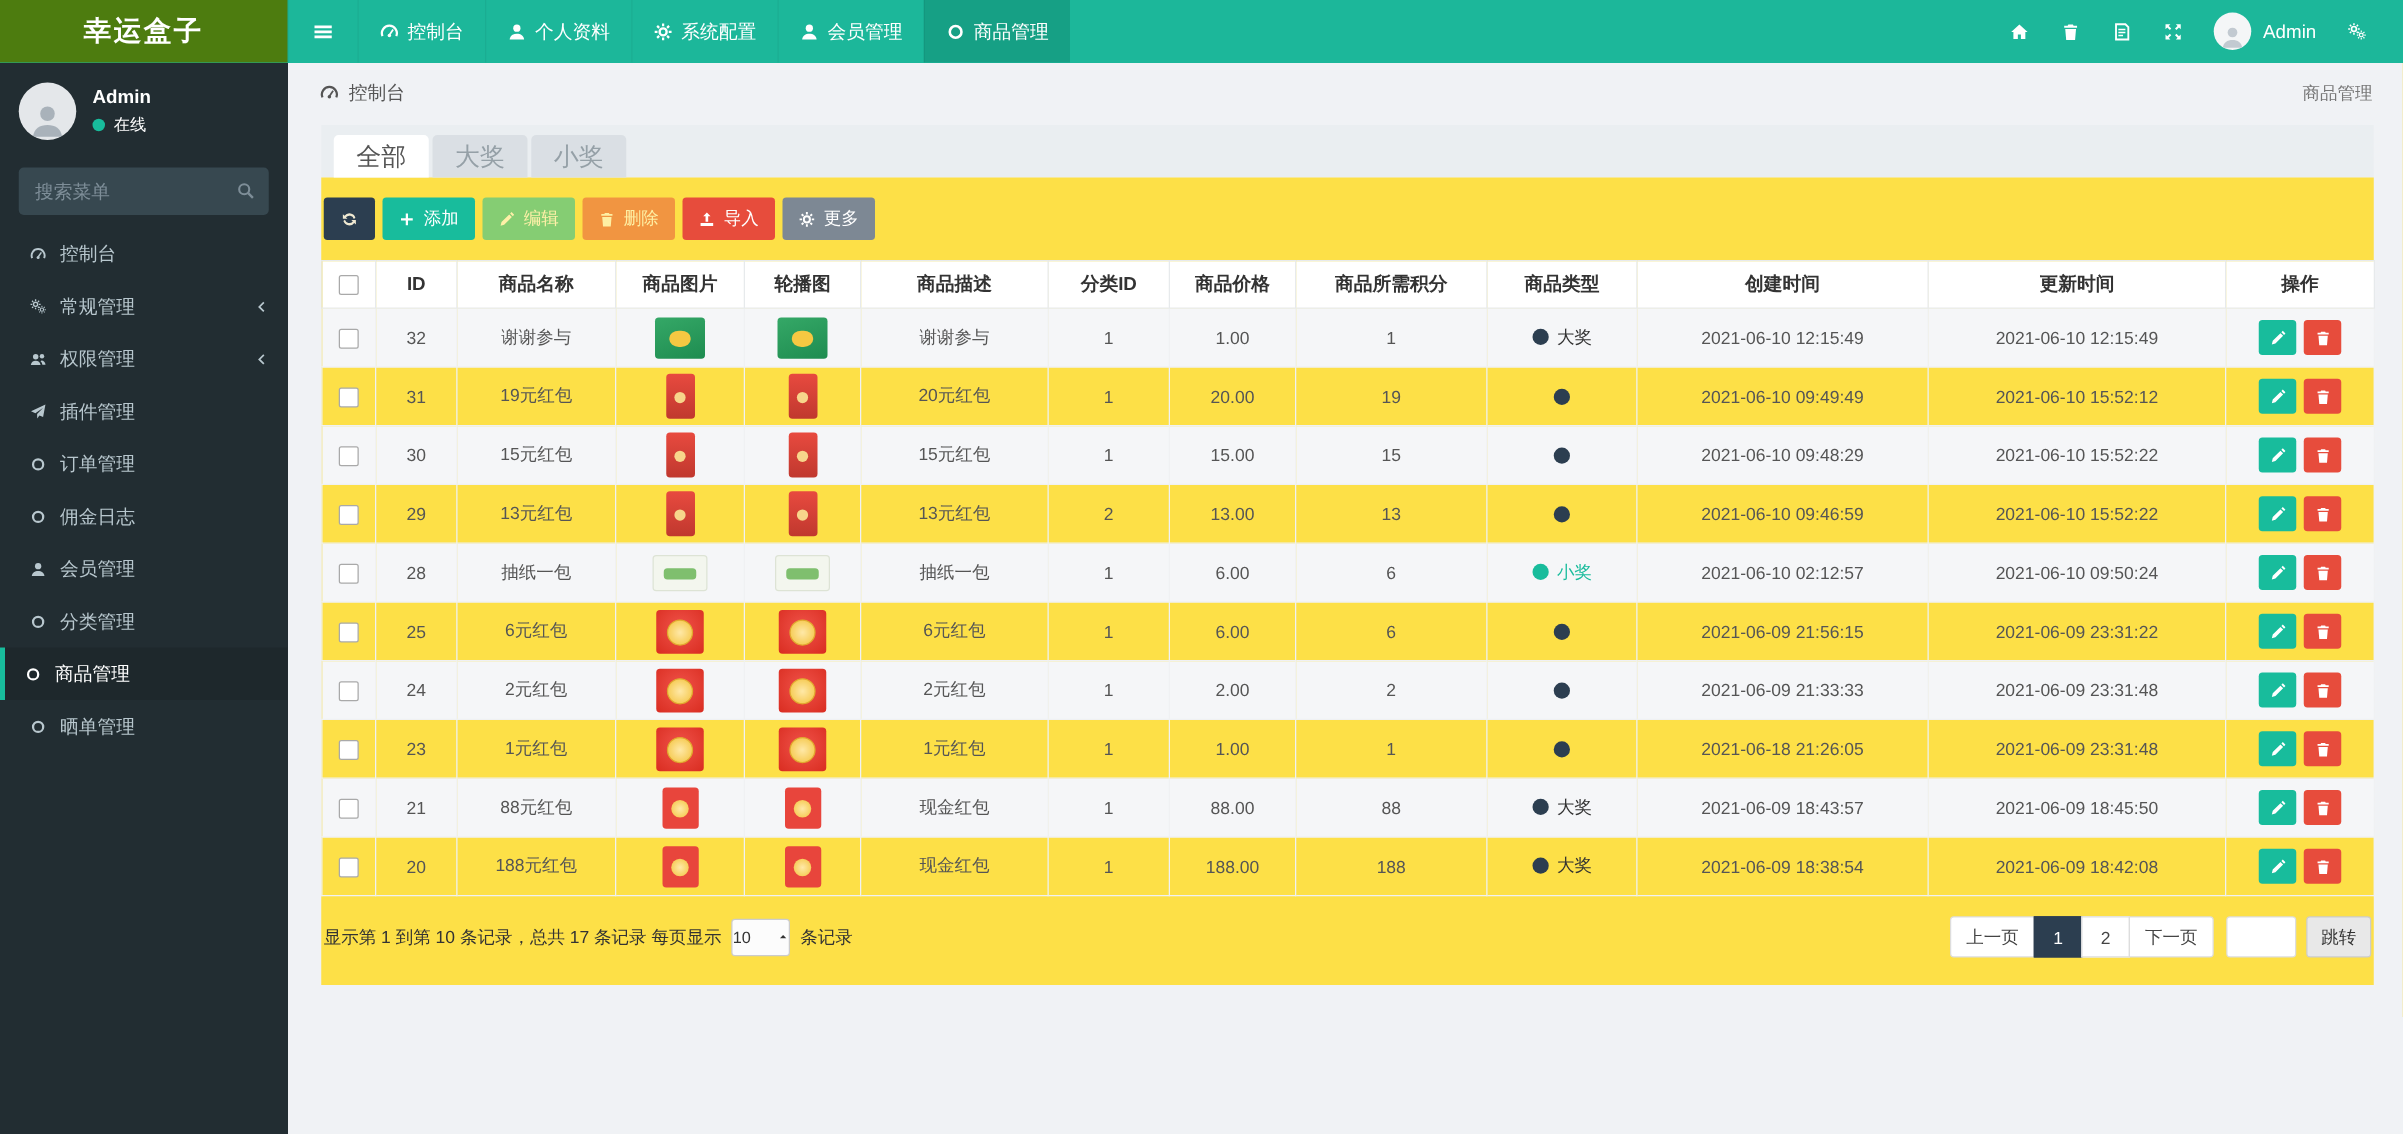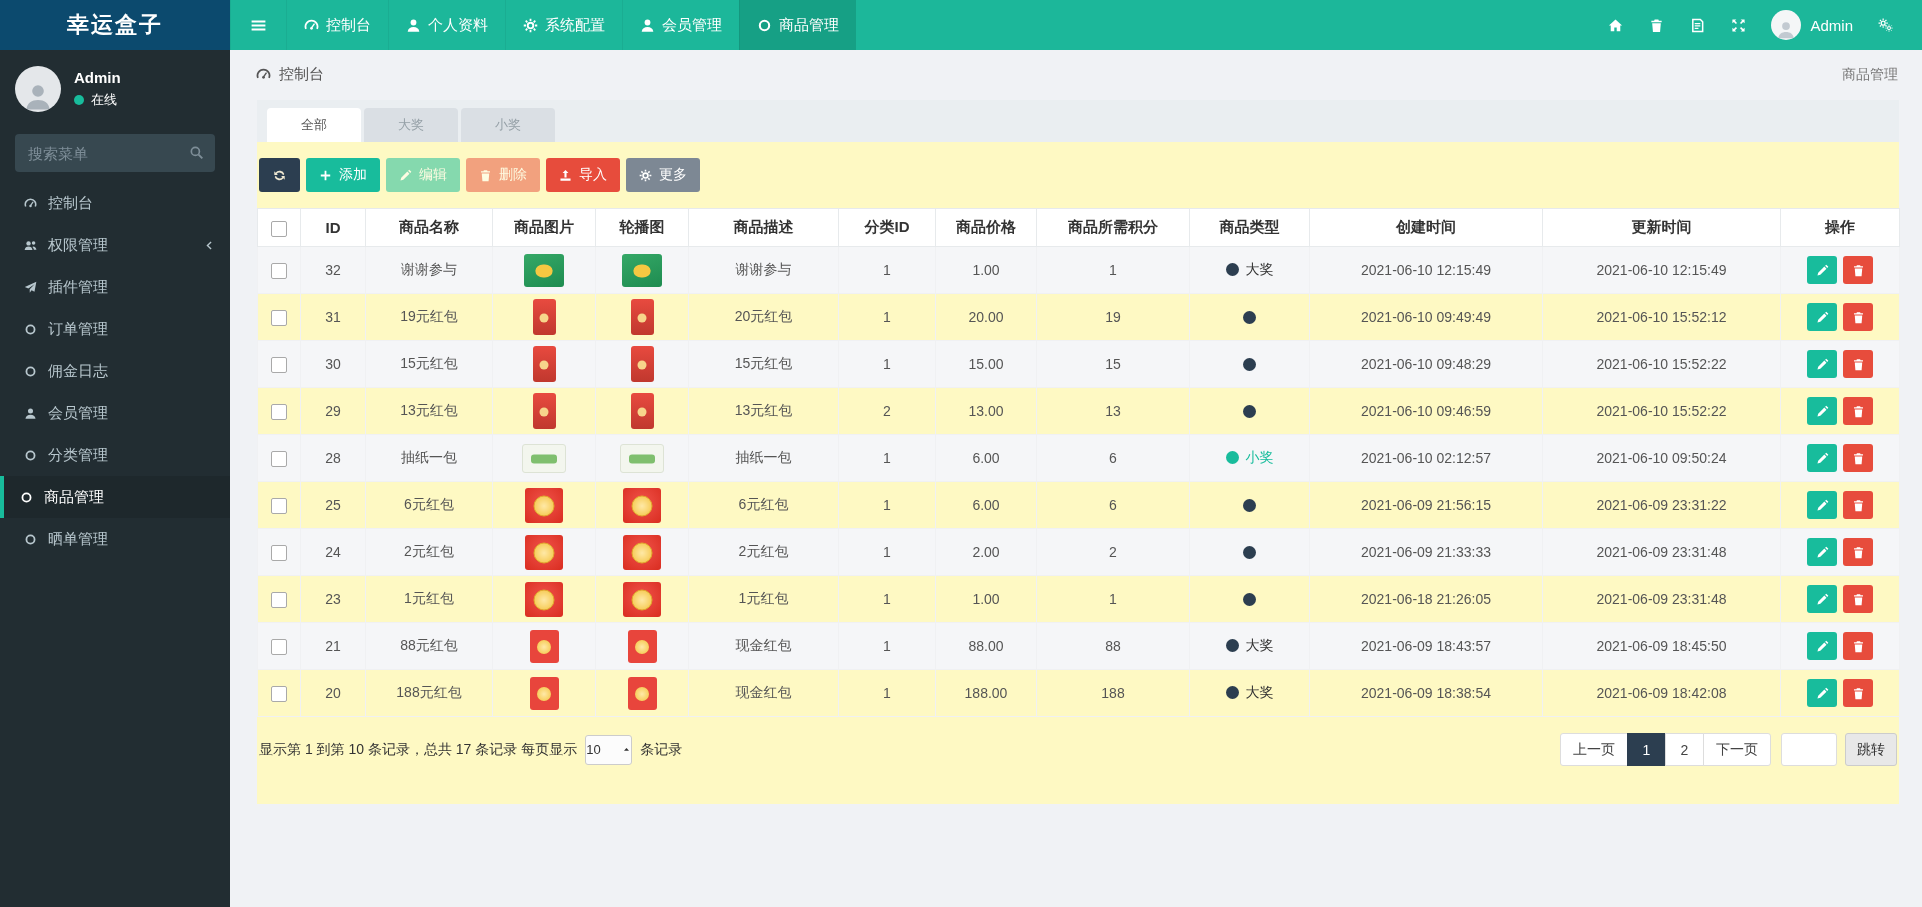--- a/index.html
+++ b/index.html
@@ -5,21 +5,21 @@
   *{margin:0;padding:0;box-sizing:border-box}
   html,body{width:1922px;height:907px;font-family:"Liberation Sans","DejaVu Sans",sans-serif;background:#F0F2F5;overflow:hidden}
   .icon{display:inline-block;vertical-align:middle;fill:currentColor;width:15px;height:15px}
   .icon.lg{width:17px;height:17px}
   .icon.sm{width:13px;height:13px}
   .icon.xs{width:9px;height:9px}
   button{font-family:inherit}
 
   
   .navbar{position:fixed;top:0;left:0;right:0;height:50px;background:#1CB79A;display:flex;align-items:stretch;z-index:20}
-  .brand{width:230px;background:#0c4a6e;color:#fff;font-size:22px;font-weight:bold;display:flex;align-items:center;justify-content:center;letter-spacing:2px;flex:0 0 auto}
+  .brand{width:230px;background:#4d7c0f;color:#fff;font-size:22px;font-weight:bold;display:flex;align-items:center;justify-content:center;letter-spacing:2px;flex:0 0 auto}
   .nav-left{display:flex;align-items:stretch}
   .nav-item{display:flex;align-items:center;gap:7px;padding:0 17px;color:#fff;font-size:15px;cursor:pointer;border-left:1px solid rgba(0,0,0,.05);text-decoration:none}
   .nav-item.hamburger{padding:0 19px}
   .nav-item.active{background:#16A085}
   .nav-right{margin-left:auto;display:flex;align-items:center;padding-right:16px}
   .nav-icon-btn{width:41px;display:flex;justify-content:center;align-items:center;color:#fff;cursor:pointer;height:100%}
   .nav-user{display:flex;align-items:center;gap:9px;color:#fff;padding:0 12px;cursor:pointer;height:100%}
   .nav-avatar{width:30px;height:30px;border-radius:50%;background:#F4F6F7;overflow:hidden;display:flex;justify-content:center;align-items:flex-end;color:#C2CAD1}
   .nav-avatar .icon{width:20px;height:20px}
   .nav-user-name{font-size:15px}
@@ -43,23 +43,23 @@
   .menu-item.active{background:#1E282C;color:#fff;border-left-color:#18BC9C;padding-left:16px}
 
   
   .content{margin-left:230px;padding-top:50px}
   .breadcrumb{display:flex;align-items:center;gap:8px;padding:15px 24px 13px 26px;color:#555;font-size:15px}
   .breadcrumb .icon{color:#555}
   .breadcrumb-right{margin-left:auto;color:#777;font-size:14px}
 
   .panel{margin:3px 23px 0 27px}
   .tabs-bar{background:#EAEEF1;display:flex;padding:8px 0 0 10px}
-  .tab{height:34px;display:flex;align-items:center;padding:0 34px;font-size:13px;color:#95A0A7;background:#DADFE4;margin-right:3px;border-radius:4px 4px 0 0;cursor:pointer}
+  .tab{height:34px;display:flex;align-items:center;padding:0 18px;font-size:20px;color:#95A0A7;background:#DADFE4;margin-right:3px;border-radius:4px 4px 0 0;cursor:pointer}
   .tab.active{background:#fff;color:#555}
-  .panel-body{background:#fef9c3;padding:16px 0 38px}
+  .panel-body{background:#fde047;padding:16px 0 22px}
 
   
   .toolbar{display:flex;align-items:center;margin:0 2px 16px}
   .tbtn{height:34px;padding:0 13px;border:none;border-radius:3px;color:#fff;font-size:14px;display:inline-flex;align-items:center;gap:7px;margin-right:6px;cursor:pointer}
   .tbtn .icon{width:13px;height:13px}
   .tbtn.refresh{background:#2C3E50;width:41px;justify-content:center;padding:0}
   .tbtn.refresh .icon{color:#F0E9D2}
   .tbtn.add{background:#18BC9C}
   .tbtn.editb{background:#18BC9C;opacity:.52}
   .tbtn.delb{background:#E74C3C;opacity:.5}
@@ -302,20 +302,29 @@
     <svg class="icon" viewBox="0 0 16 16">
         <use href="#i-search"></use>
       </svg>
   </div>
   <ul class="menu">
       <li class="menu-item">
         <svg class="icon mi sm" viewBox="0 0 16 16">
           <use href="#i-tachometer"></use>
         </svg>
         <span>控制台</span>
+      </li>
+      <li class="menu-item">
+        <svg class="icon mi sm" viewBox="0 0 16 16">
+          <use href="#i-cogs"></use>
+        </svg>
+        <span>常规管理</span>
+        <svg class="icon chev" viewBox="0 0 16 16">
+          <use href="#i-chevron-left"></use>
+        </svg>
       </li>
       <li class="menu-item">
         <svg class="icon mi sm" viewBox="0 0 16 16">
           <use href="#i-users"></use>
         </svg>
         <span>权限管理</span>
         <svg class="icon chev" viewBox="0 0 16 16">
           <use href="#i-chevron-left"></use>
         </svg>
       </li>

